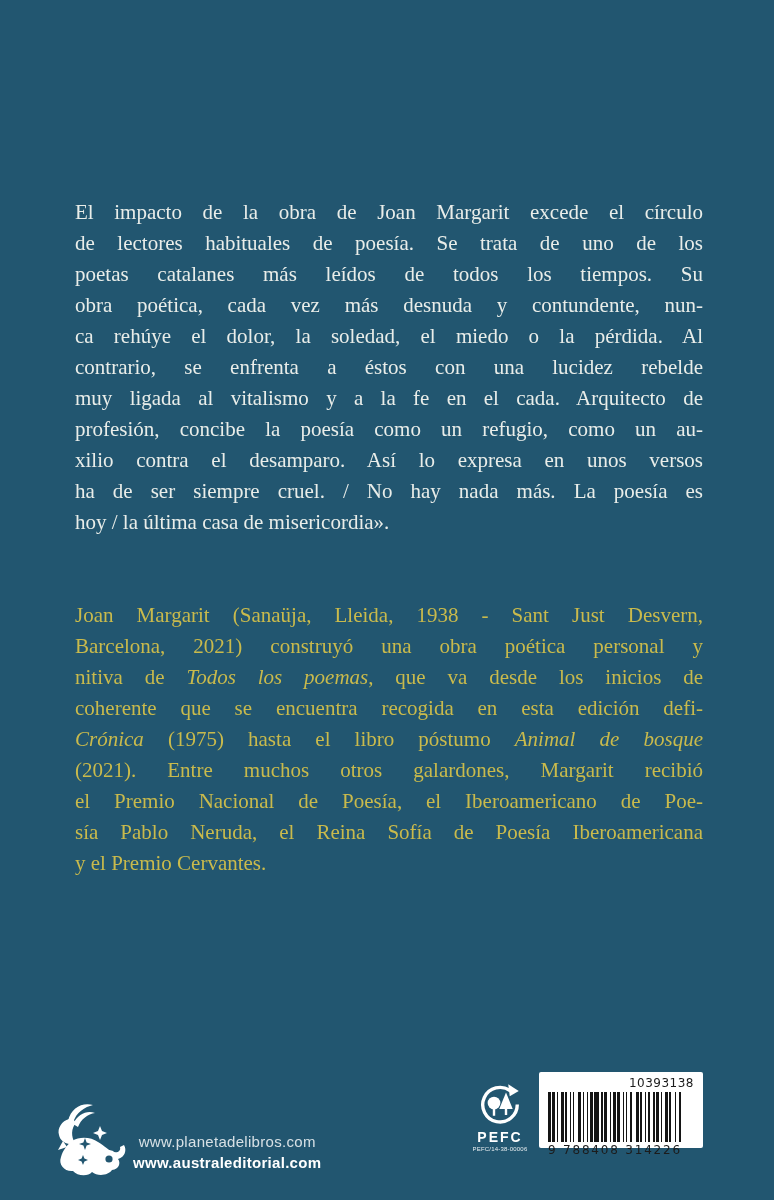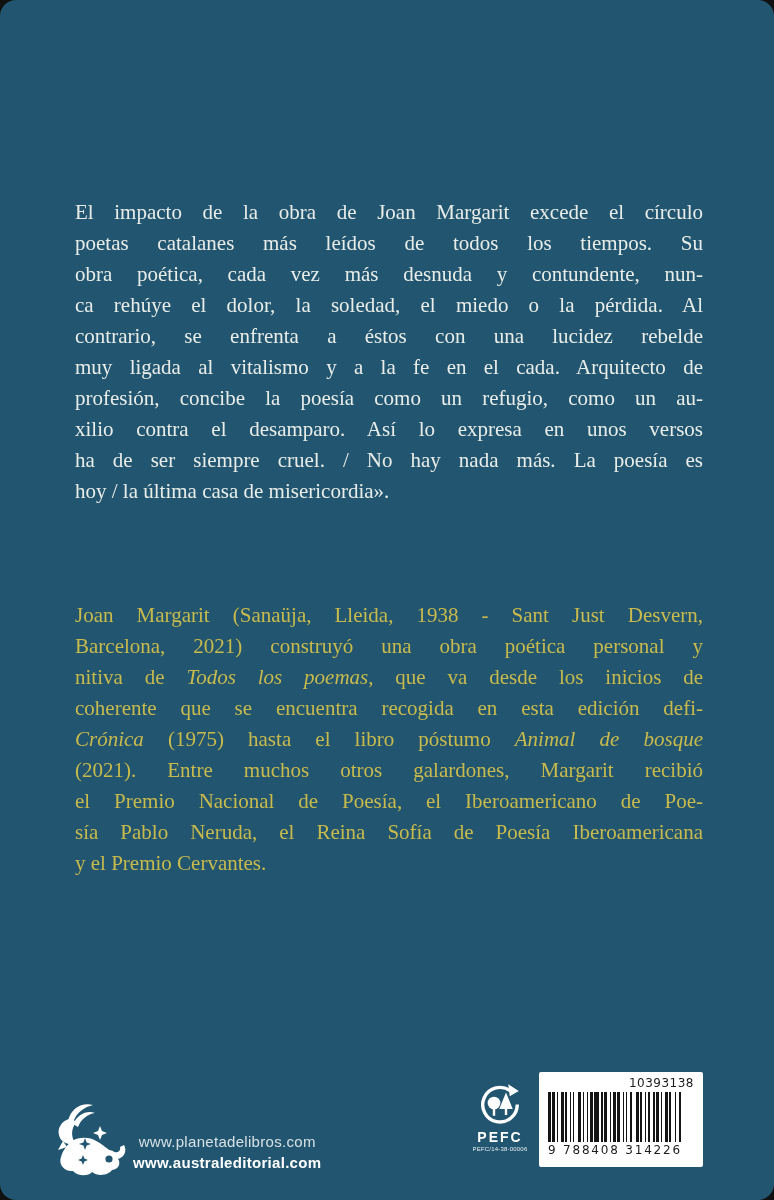--- a/index.html
+++ b/index.html
@@ -1,57 +1,57 @@
 <!DOCTYPE html>
 <html><head>
 <meta charset="utf-8">
 <style>
   html,body{margin:0;padding:0;background:#111;}
   .cover{
     position:relative;width:774px;height:1200px;overflow:hidden;
     background:#225670;
     font-family:"Liberation Serif","DejaVu Serif",serif;
-    border-radius:16px;
   }
   
   .blurb{position:absolute;left:75px;width:628px;font-size:21px;line-height:31px;}
   .blurb-1{top:197px;color:#e9ede9;}
   .blurb-2{top:600px;color:#c9ba4c;}
   .blurb .line{text-align:justify;text-align-last:justify;}
   .blurb .line.last{text-align-last:auto;}
   .blurb em{font-style:italic;}
   
   .goat{position:absolute;left:42px;top:1096px;width:90px;height:92px;}
   .urls{position:absolute;left:133px;top:1134px;color:#ffffff;
         font-family:"Liberation Sans","DejaVu Sans",sans-serif;line-height:1;text-align:center;}
   .url-1{font-size:15px;font-weight:400;opacity:.82;letter-spacing:.3px;}
   .url-2{font-size:15px;font-weight:700;margin-top:6px;letter-spacing:.3px;}
   .pefc{position:absolute;left:456px;top:1084px;width:88px;text-align:center;
         color:#ffffff;font-family:"Liberation Sans","DejaVu Sans",sans-serif;line-height:1;}
   .pefc svg{width:48px;height:44px;display:block;margin:0 auto;}
   .pefc-label{font-size:14px;font-weight:700;letter-spacing:2px;margin-top:2px;}
   .pefc-cert{font-size:6px;letter-spacing:.2px;margin-top:2px;opacity:.9;}
   
-  .barcode{position:absolute;left:539px;top:1072px;width:164px;height:95px;
+  .barcode{position:absolute;left:539px;top:1072px;width:164px;height:76px;
            background:#ffffff;border-radius:2px;box-sizing:border-box;
            padding:5px 9px 4px 9px;color:#1c1c1c;
            font-family:"DejaVu Sans","Liberation Sans",sans-serif;}
   .bc-top{font-size:12px;text-align:right;letter-spacing:.5px;line-height:1;}
   .bc-bars{height:50px;margin-top:3px;display:flex;align-items:stretch;}
   .bc-bars .b{background:#141414;height:100%;flex:0 0 auto;}
   .bc-bars .s{height:100%;flex:0 0 auto;}
   .bc-num{font-size:12px;letter-spacing:1.8px;margin-top:2px;line-height:1;white-space:nowrap;}
 </style>
 </head>
 <body>
 
 <div class="cover">
 
   <section class="blurb blurb-1">
       <div class="line"><span>El impacto de la obra de Joan Margarit excede el círculo</span></div>
+      <div class="line"><span>de lectores habituales de poesía. Se trata de uno de los</span></div>
       <div class="line"><span>poetas catalanes más leídos de todos los tiempos. Su</span></div>
       <div class="line"><span>obra poética, cada vez más desnuda y contundente, nun-</span></div>
       <div class="line"><span>ca rehúye el dolor, la soledad, el miedo o la pérdida. Al</span></div>
       <div class="line"><span>contrario, se enfrenta a éstos con una lucidez rebelde</span></div>
       <div class="line"><span>muy ligada al vitalismo y a la fe en el cada. Arquitecto de</span></div>
       <div class="line"><span>profesión, concibe la poesía como un refugio, como un au-</span></div>
       <div class="line"><span>xilio contra el desamparo. Así lo expresa en unos versos</span></div>
       <div class="line"><span>ha de ser siempre cruel. / No hay nada más. La poesía es</span></div>
       <div class="line last"><span>hoy / la última casa de misericordia».</span></div>
     </section>

